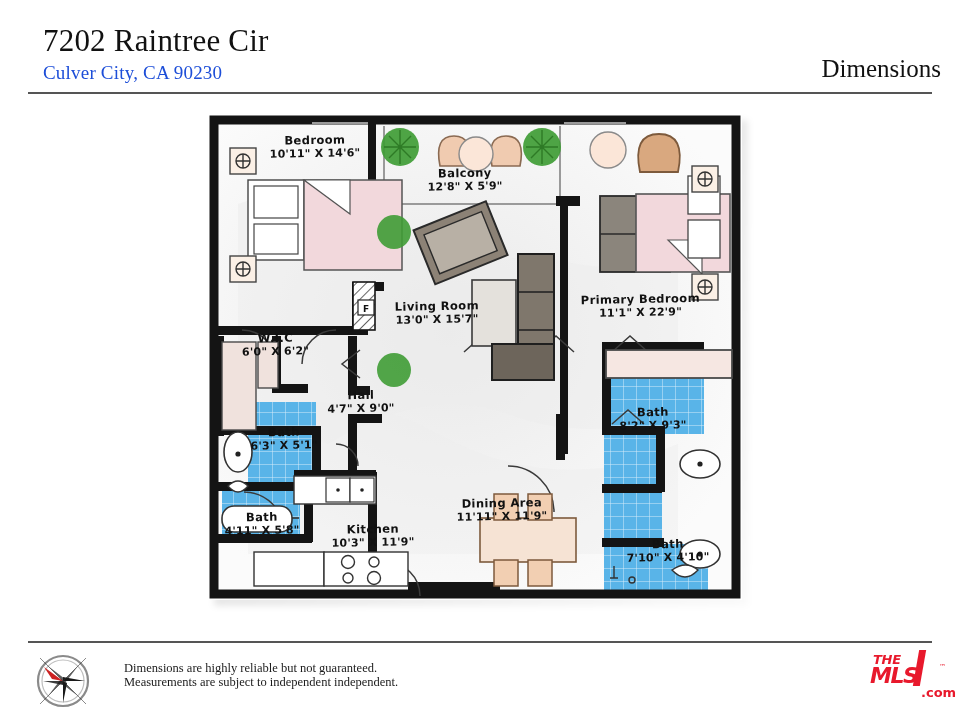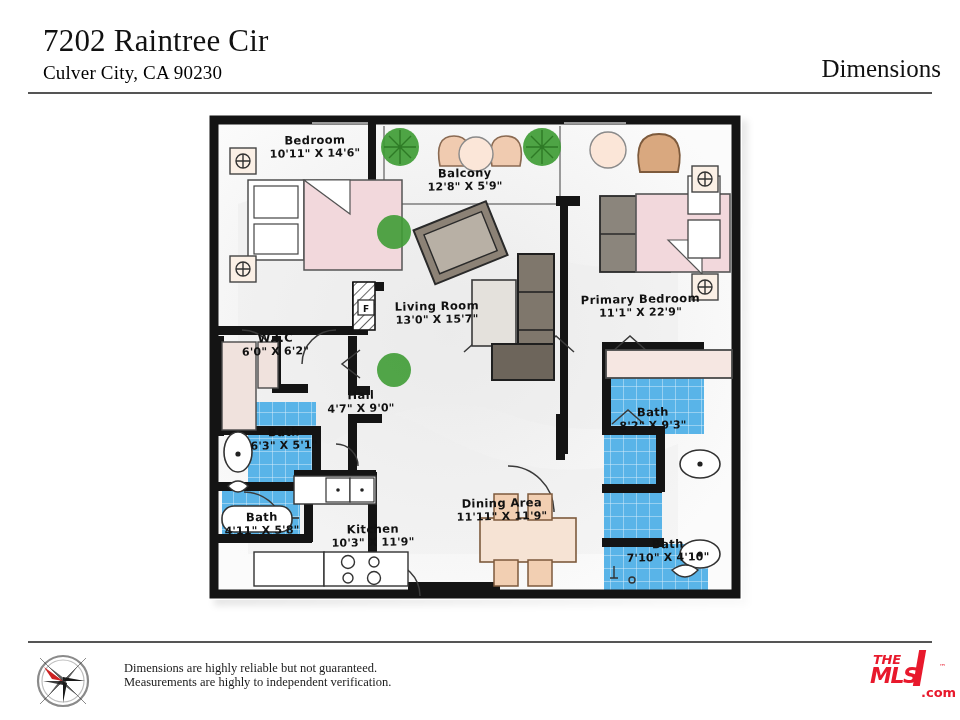--- a/index.html
+++ b/index.html
@@ -7,21 +7,21 @@
     width:960px;height:720px;background:#ffffff;
     font-family:"Liberation Serif", serif;
     overflow:hidden;position:relative;
   }
   .page{position:absolute;inset:0;}
 
   
   .header{position:absolute;left:12px;top:0;width:960px;height:92px;}
   .addr{position:absolute;left:31px;top:22px;}
   .addr-line1{font-size:31px;line-height:38px;color:#111;letter-spacing:.2px;}
-  .addr-line2{font-size:19px;line-height:26px;color:#000000;letter-spacing:.2px;}
+  .addr-line2{font-size:19px;line-height:26px;color:#1d4ed8;letter-spacing:.2px;}
   .fp-title{position:absolute;right:31px;top:55px;font-size:25px;color:#111;}
   .rule{position:absolute;left:28px;right:28px;height:2px;background:#555;}
   .rule-top{top:92px;}
   .rule-bottom{top:641px;}
 
   
   .plan-wrap{position:absolute;left:208px;top:114px;width:540px;height:492px;}
   .plan-shadow{position:absolute;left:6px;top:6px;width:534px;height:486px;
     background:linear-gradient(135deg,rgba(0,0,0,.16),rgba(0,0,0,.02));
     filter:blur(3px);border-radius:2px;}
@@ -322,21 +322,21 @@
       <path d="M29 29 L44 14 L31 31 Z" opacity=".7"></path>
       <path d="M29 29 L14 44 L27 27 Z" opacity=".7"></path>
     </g>
     <path d="M29 29 L10 15 L18 27 Z" fill="#cc2222"></path>
     <path d="M6 6 L52 52 M52 6 L6 52" stroke="#2b2b2b" stroke-width="1" opacity=".55"></path>
   </svg>
 
   <div class="footer">
     <div class="disclaimer">
       <div>Dimensions are highly reliable but not guaranteed.</div>
-      <div>Measurements are highly to independent verification.</div>
+      <div>Measurements are subject to independent independent.</div>
     </div>
   </div>
 
   <div class="mls">
     <div class="bar"></div>
     <div class="the">THE</div>
     <div class="mlsbig">MLS</div>
     <div class="tm">™</div>
     <div class="com">.com</div>
   </div>

